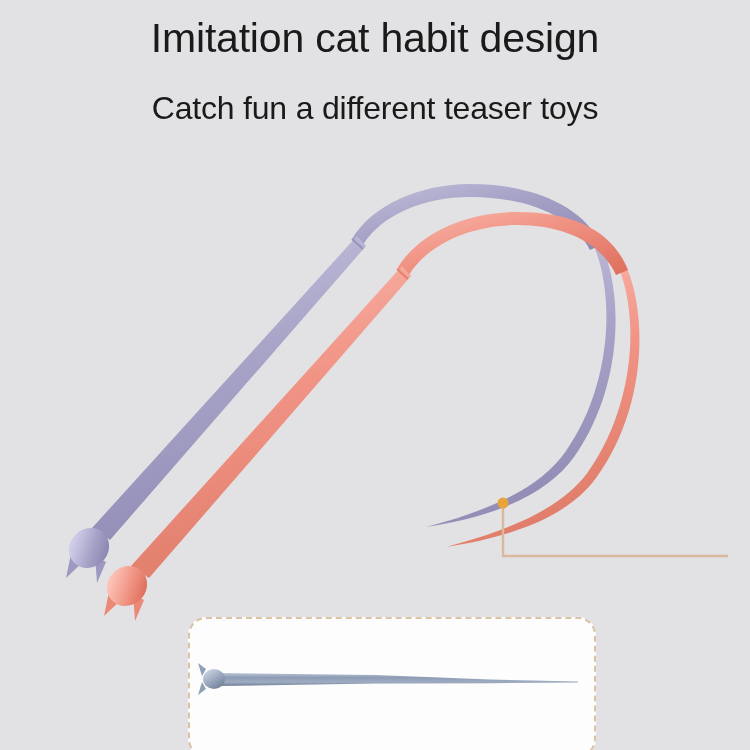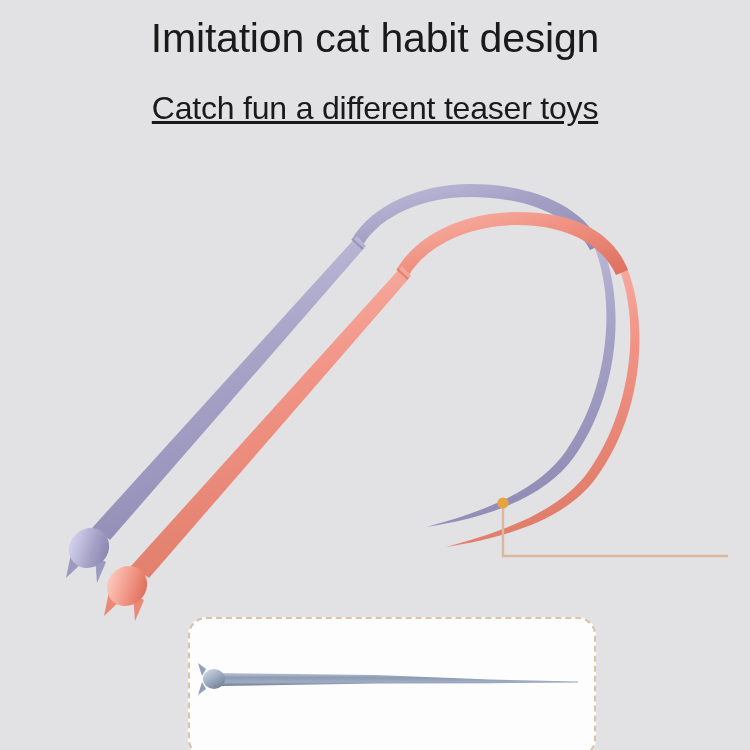--- a/index.html
+++ b/index.html
@@ -10,21 +10,21 @@
     overflow:hidden;
     position:relative;
   }
   #stage{position:relative;width:750px;height:750px;overflow:hidden;}
 
   .headline{
     position:absolute;left:0;width:750px;text-align:center;
     color:#1a1a1a;font-weight:400;white-space:nowrap;
   }
   #title{top:15px;font-size:41px;letter-spacing:-0.2px;}
-  #subtitle{top:90px;font-size:32px;letter-spacing:-0.2px;text-decoration:underline;}
+  #subtitle{top:90px;font-size:32px;letter-spacing:-0.2px;}
 
   #art{position:absolute;left:0;top:0;width:750px;height:750px;}
 
   #callout-label{
     position:absolute;left:523px;top:503px;
     font-size:31px;color:#141414;white-space:nowrap;letter-spacing:-0.2px;
   }
 
   #inset-card{
     position:absolute;left:188px;top:617px;

